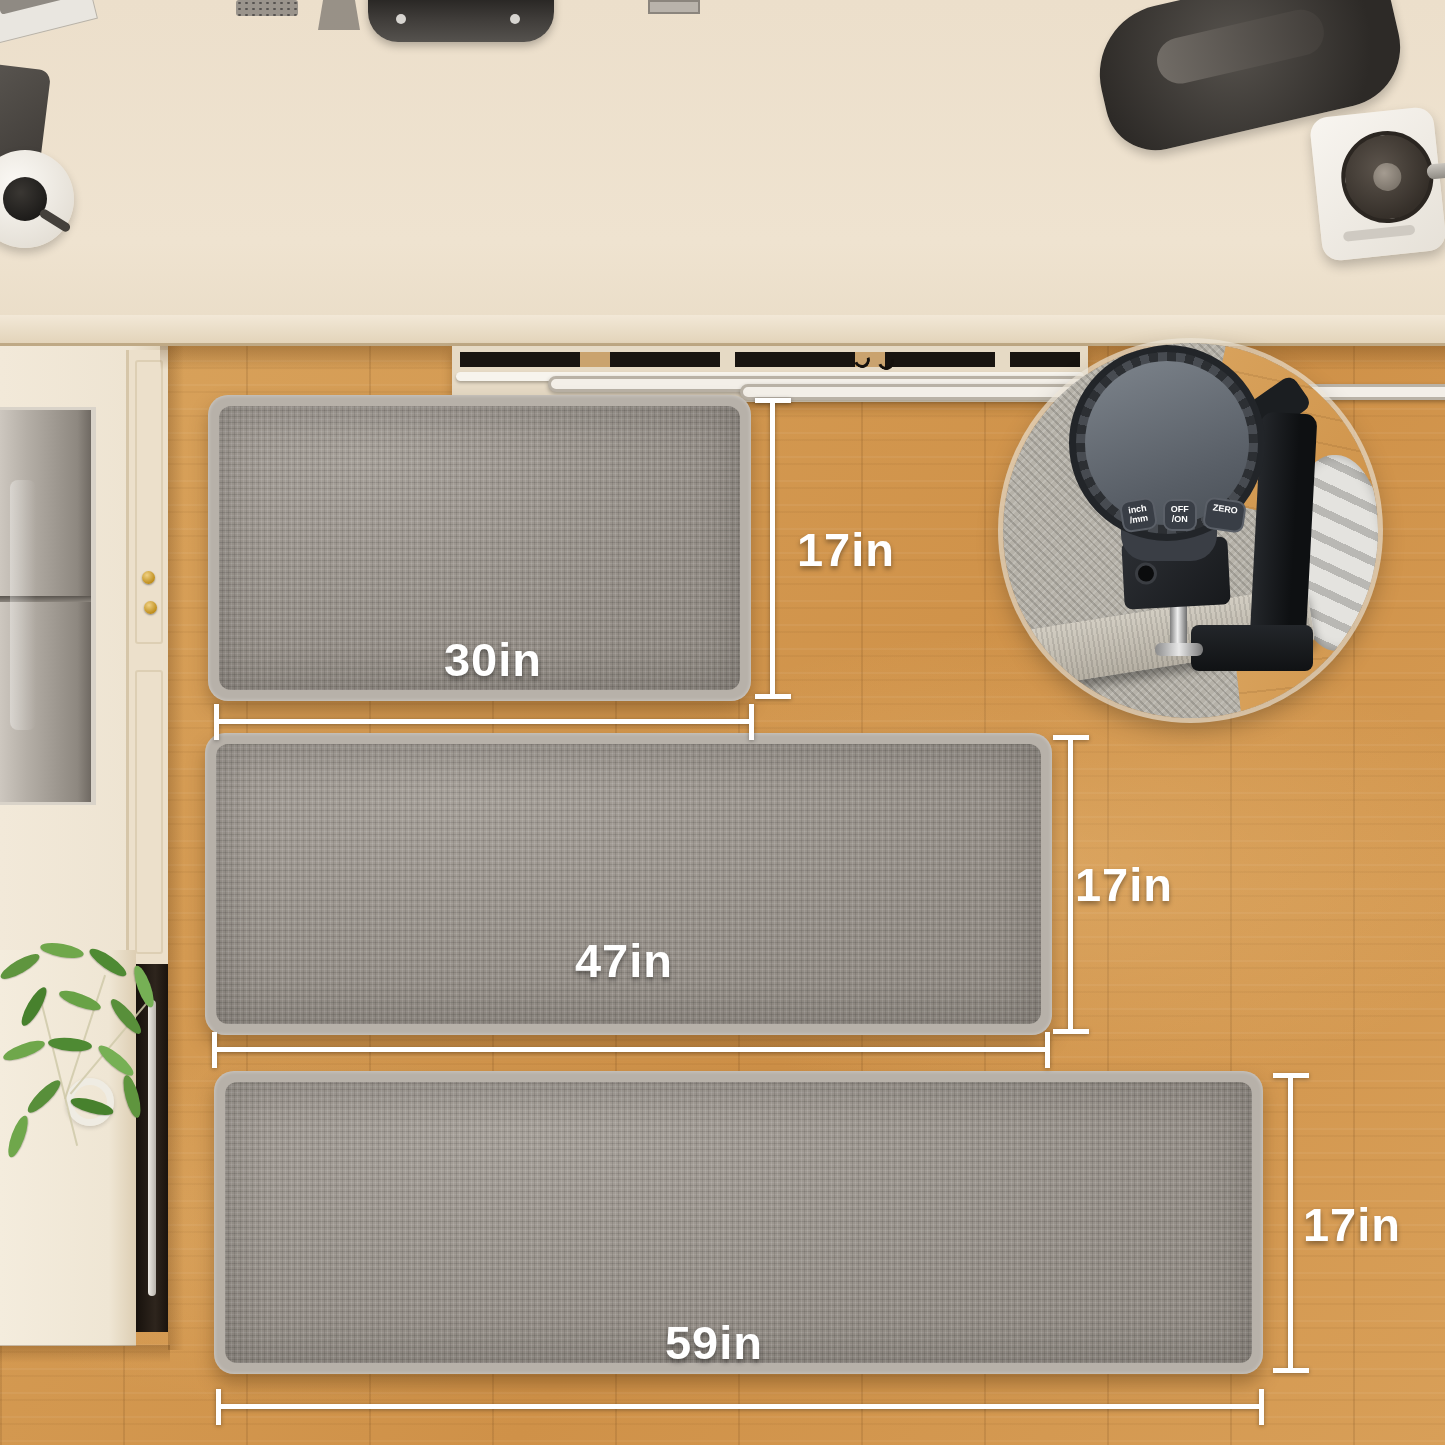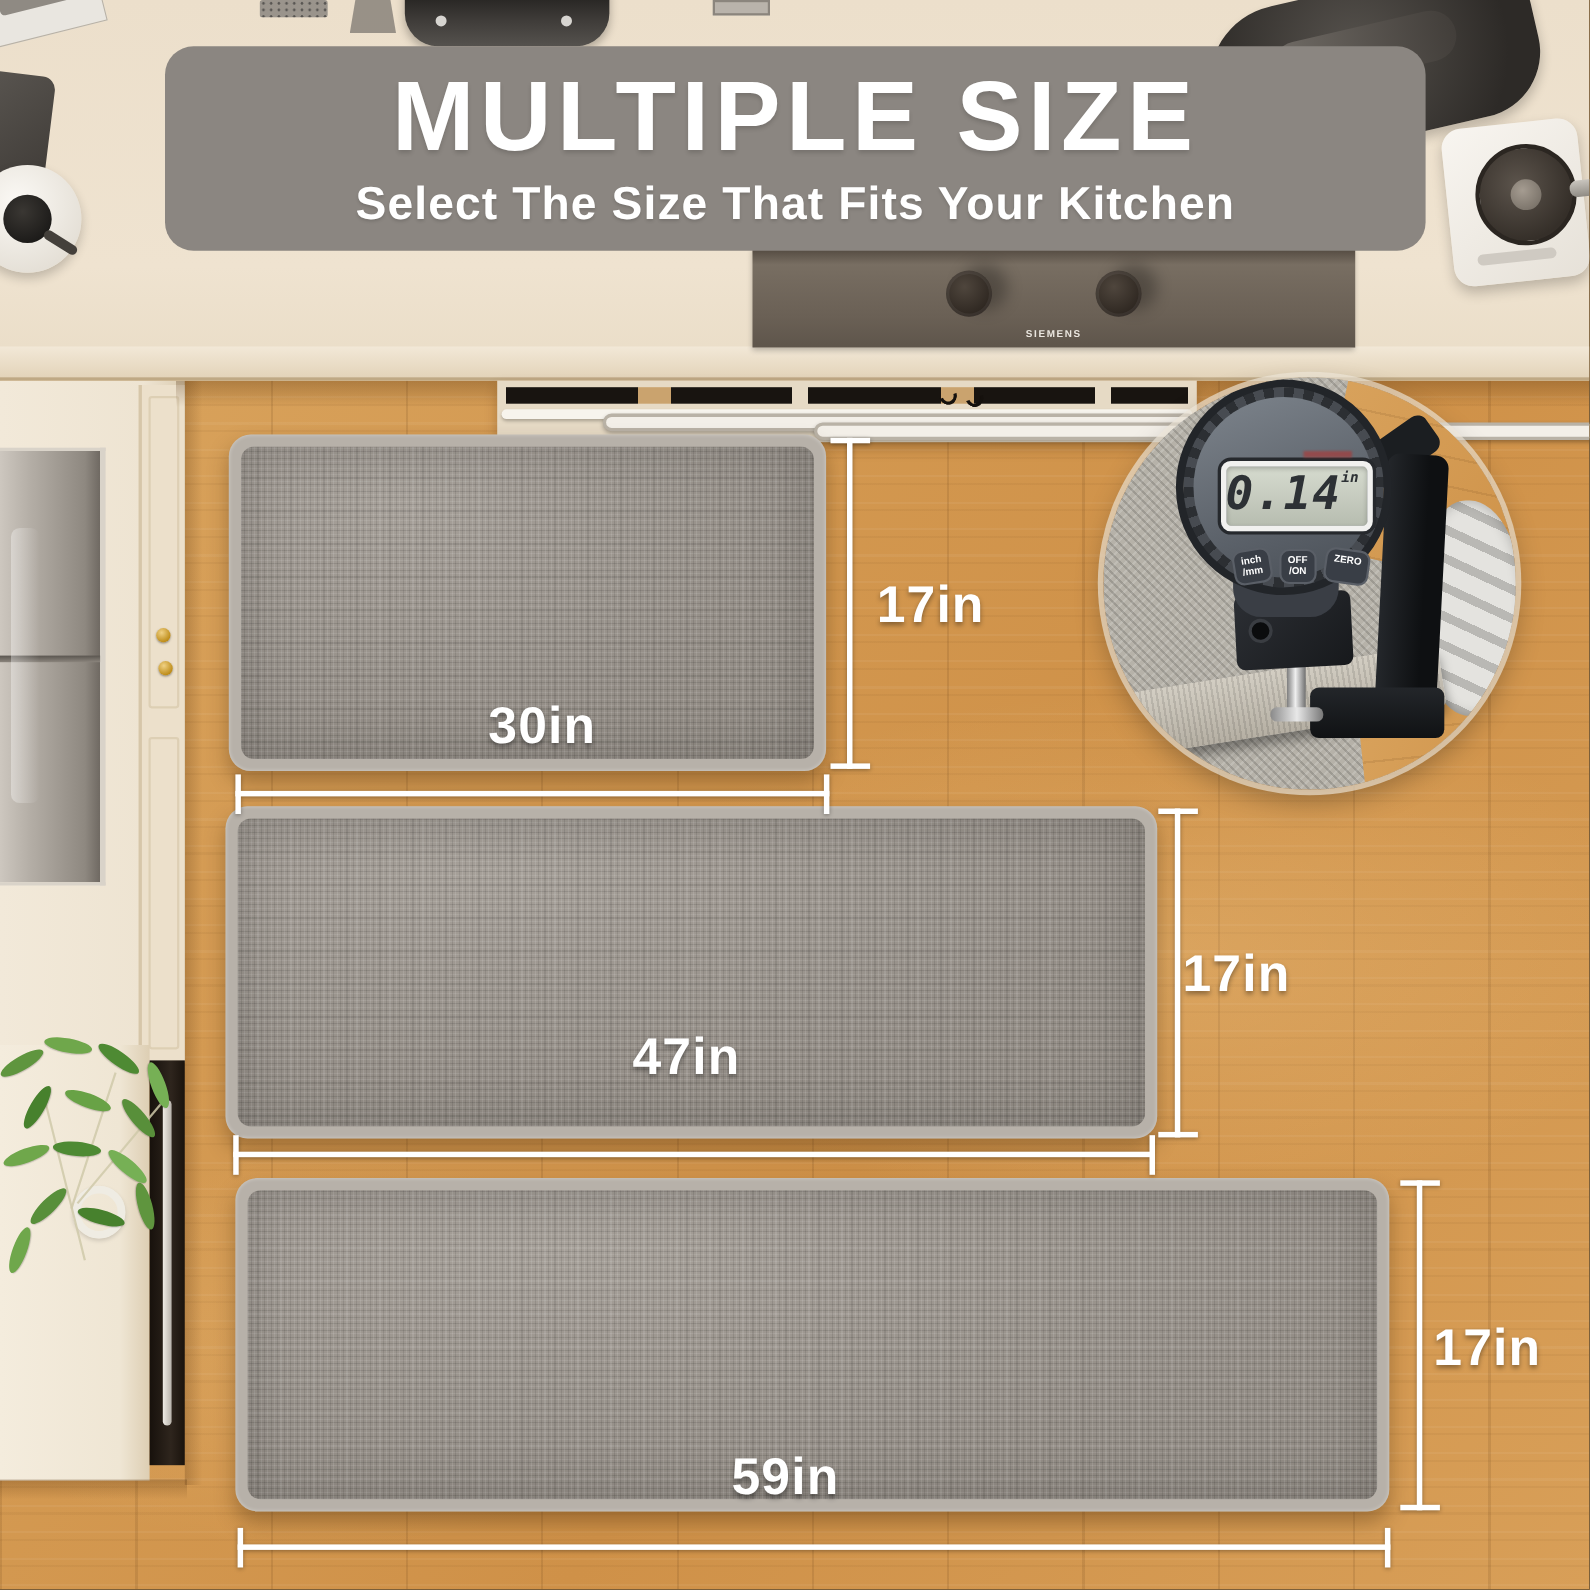--- a/index.html
+++ b/index.html
@@ -273,25 +273,20 @@
     <div class="pot"></div>
     <div class="mini-scale"></div>
     <div class="iron"></div>
     <div class="kettle">
       <div class="kettle-lid"></div>
       <div class="kettle-handle"></div>
       <div class="kettle-vent"></div>
     </div>
   </div>
 
-  <div class="siemens-panel">
-    <div class="knob k1"></div>
-    <div class="knob k2"></div>
-    <div class="brand">SIEMENS</div>
-  </div>
 
   <div class="drawer-unit">
     <div class="drawer-slots"></div>
     <div class="drawer-rail"></div>
     <div class="drawer-handle h1"></div>
     <div class="drawer-handle h2"></div>
     <div class="hook dark1"></div>
     <div class="hook dark2"></div>
   </div>
   <div class="hooks-right">
@@ -316,45 +311,37 @@
   <div class="dimh h1"></div>
   <div class="dimh h2"></div>
   <div class="dimh h3"></div>
   <div class="dim-label lw1">30in</div>
   <div class="dim-label lw2">47in</div>
   <div class="dim-label lw3">59in</div>
   <div class="dim-label lh1">17in</div>
   <div class="dim-label lh2">17in</div>
   <div class="dim-label lh3">17in</div>
 
-  <div class="banner">
-    <div class="banner-title">MULTIPLE SIZE</div>
-    <div class="banner-subtitle">Select The Size That Fits Your Kitchen</div>
-  </div>
 
   <div class="inset">
     <div class="inset-mat"></div>
     <div class="inset-wood wood-tr"></div>
     <div class="inset-wood wood-br"></div>
     <div class="glove"></div>
     <div class="measured-edge"></div>
     <div class="clamp-arm-top"></div>
     <div class="clamp-bar"></div>
     <div class="clamp-arm-bottom"></div>
     <div class="spindle"></div>
     <div class="spindle-foot"></div>
     <div class="clamp-block"></div>
     <div class="gauge">
       <div class="gauge-chin"></div>
       <div class="gauge-ring"></div>
       <div class="gauge-face">
-        <div class="lcd">
-          <div class="lcd-red"></div>
-          <div class="lcd-text"><span>0.14</span><span class="lcd-unit">in</span></div>
-        </div>
         <div class="btn-row">
           <div class="gauge-btn b1"><span>inch</span><br><span>/mm</span></div>
           <div class="gauge-btn b2"><span>OFF</span><br><span>/ON</span></div>
           <div class="gauge-btn b3"><span>ZERO</span></div>
         </div>
       </div>
     </div>
   </div>
 
 </div>

